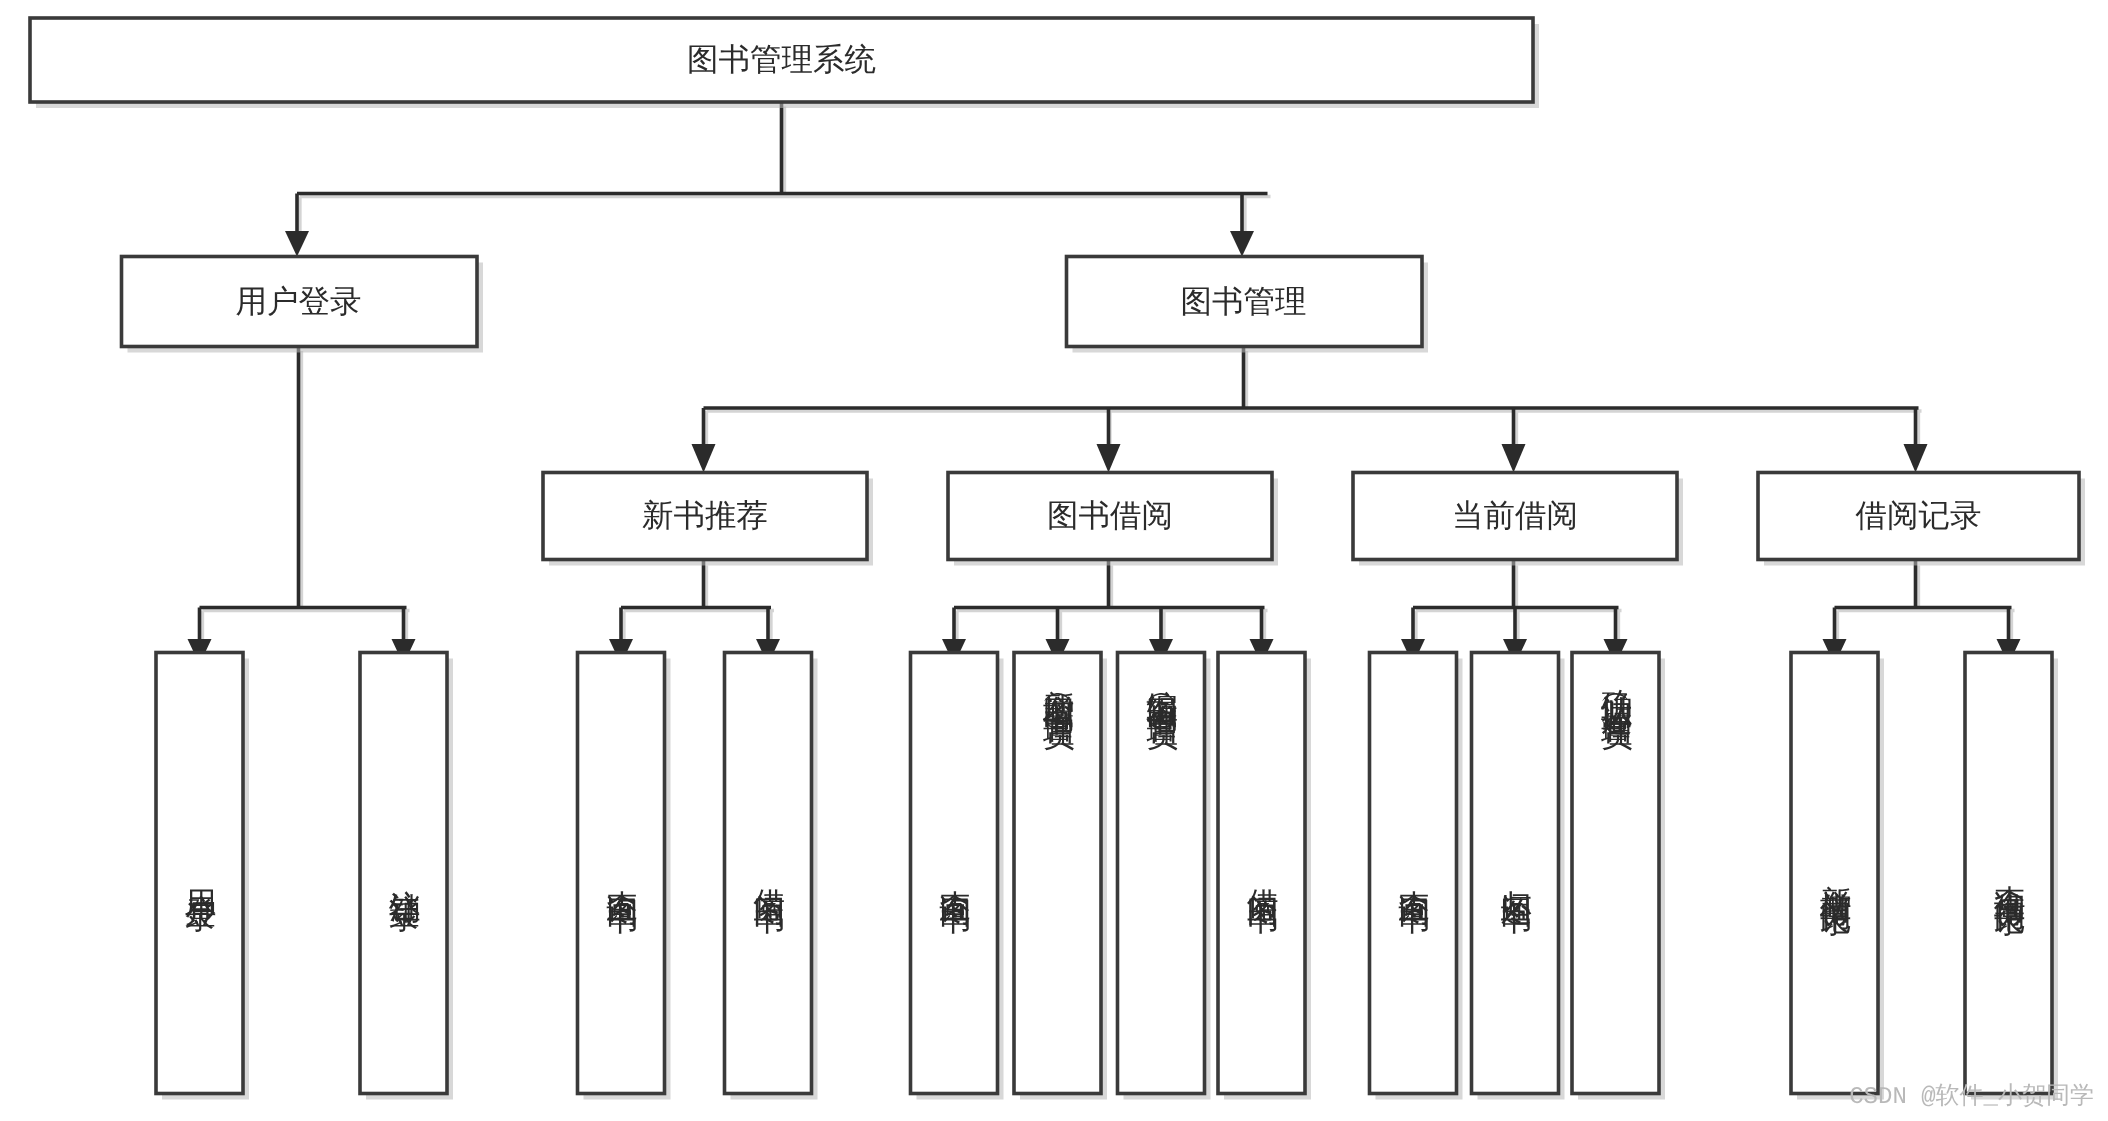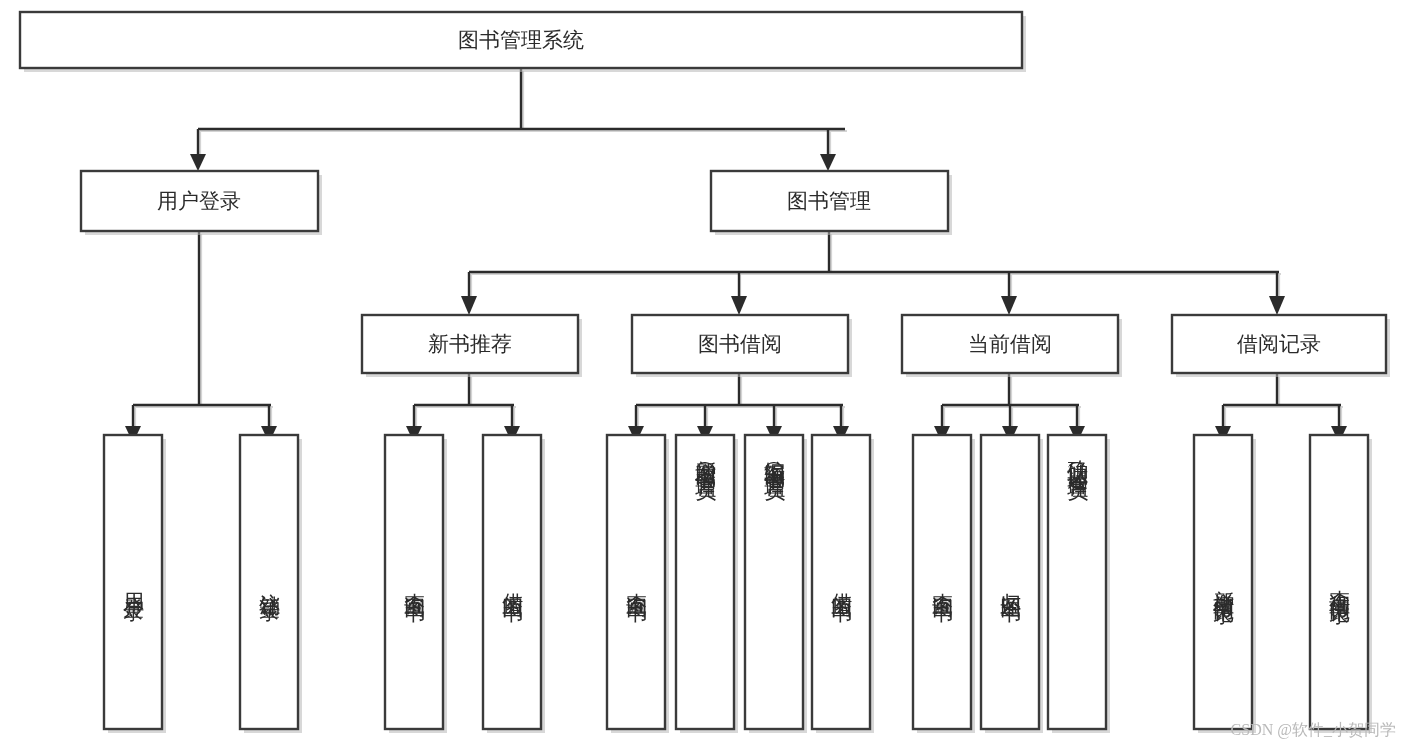--- a/index.html
+++ b/index.html
@@ -53,21 +53,21 @@
     text-anchor: middle;
     dominant-baseline: middle;
   }
   .label-h {
     font-size: 21px;
   }
   .watermark {
     position: absolute;
     right: 9px;
     bottom: 6px;
-    font-family: Liberation Serif, serif;
+    font-family: Liberation Mono, monospace;
     font-size: 16px;
     color: #b9b9b9;
     white-space: nowrap;
     user-select: none;
   }
 </style>
 </head>
 <body>
 
 <div id="diagram-root">

